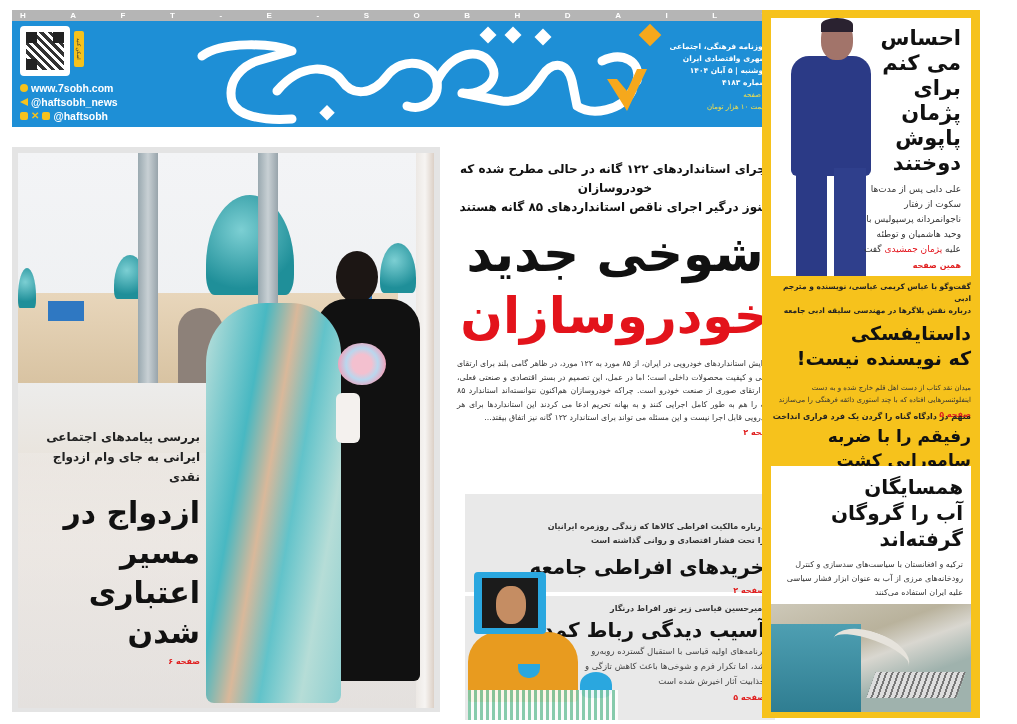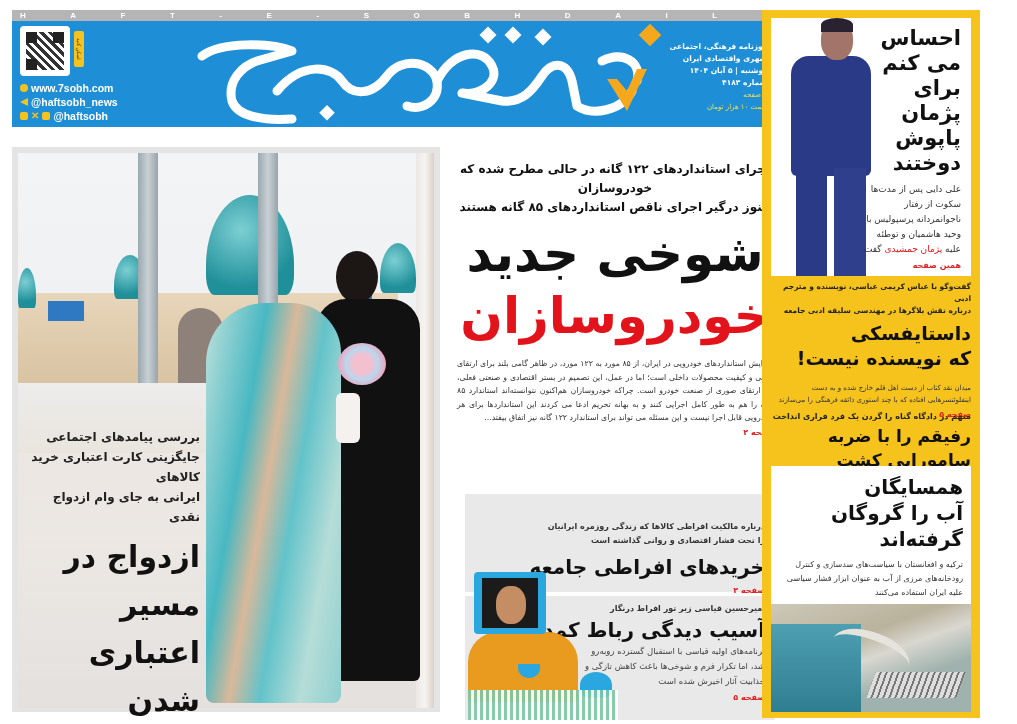--- a/index.html
+++ b/index.html
@@ -67,21 +67,21 @@
     .groom .head { position: absolute; left: 20px; top: 0; width: 42px; height: 52px; border-radius: 50%; background: #1c1614; }
     .groom .body { position: absolute; left: 0; top: 48px; width: 104px; height: 382px; background: #111; border-radius: 30px 30px 6px 6px; }
     .bouquet { position: absolute; left: 320px; top: 190px; width: 48px; height: 42px; border-radius: 50%; background: radial-gradient(circle, #f3c0cf 0 30%, #b9d7ee 50%, #f0a3bc 75%); }
     .bride { position: absolute; left: 188px; top: 150px; width: 135px; height: 400px; background: linear-gradient(100deg, #bfe1dc 0%, #48b8c2 30%, #d9b89a 45%, #62c3ca 60%, #b6ddd7 80%, #8ecfd0 100%); border-radius: 60px 50px 8px 8px; }
     .bride-sleeve { position: absolute; left: 318px; top: 240px; width: 24px; height: 50px; background: #f4f1ee; border-radius: 6px; }
     .column-right { position: absolute; left: 398px; top: 0; width: 18px; height: 555px; background: linear-gradient(90deg, #ece8e4, #f6f4f2, #dcd0c6); }
     .floor { position: absolute; left: 0; top: 300px; width: 416px; height: 255px; background: linear-gradient(#eeeae7, #ddd8d4); opacity: .5; }
 
     .left-text { position: absolute; left: 18px; top: 280px; width: 170px; direction: rtl; text-align: right; }
     .left-kicker { font-size: 12px; font-weight: bold; line-height: 20px; color: #222; }
-    .left-head { font-size: 30px; font-weight: 900; line-height: 48px; color: #111; margin-top: 6px; letter-spacing: -1px; }
+    .left-head { font-size: 30px; font-weight: 900; line-height: 40px; color: #111; margin-top: 6px; letter-spacing: -1px; }
     .page-ref { font-size: 8px; color: #e02020; font-weight: bold; margin-top: 4px; }
 
     
     .center { position: absolute; left: 455px; top: 140px; width: 320px; direction: rtl; text-align: center; margin-top: 20px; }
     .lead-kicker { font-size: 12px; font-weight: bold; line-height: 19px; color: #111; }
     .lead-head1 { font-size: 50px; font-weight: 900; line-height: 62px; color: #111; margin-top: 6px; letter-spacing: -2px; }
     .lead-head2 { font-size: 50px; font-weight: 900; line-height: 62px; color: #e3131b; letter-spacing: -2px; }
     .lead-sub { font-size: 12.5px; font-weight: bold; line-height: 20px; color: #333; margin-top: 16px; padding: 0 20px; }
     .lead-body { font-size: 7.8px; line-height: 13.5px; color: #333; text-align: justify; margin-top: 10px; padding: 0 2px; }
     .center .page-ref { text-align: right; margin-top: 3px; }
@@ -225,21 +225,20 @@
         <div class="body"></div>
       </div>
     <div class="bride"></div>
     <div class="bride-sleeve"></div>
     <div class="bouquet"></div>
   </div>
 
   <div class="left-text">
     <div class="left-kicker">
       <div>بررسی پیامدهای اجتماعی</div>
-      <div>جایگزینی کارت اعتباری خرید کالاهای</div>
       <div>ایرانی به جای وام ازدواج نقدی</div>
     </div>
     <div class="left-head">
       <div>ازدواج در مسیر</div>
       <div>اعتباری شدن</div>
     </div>
     <div class="page-ref">صفحه ۶</div>
   </div>
 </div>
 

